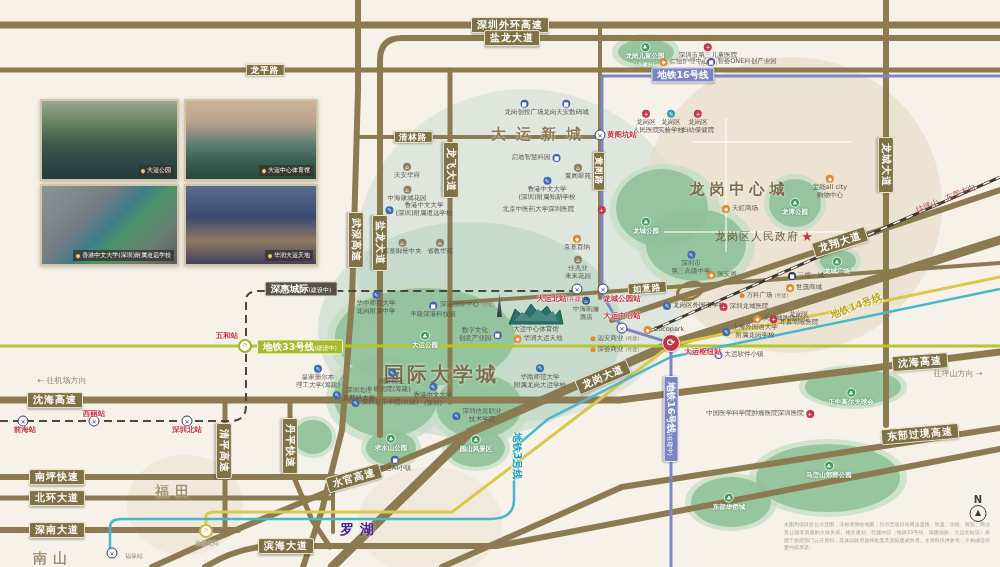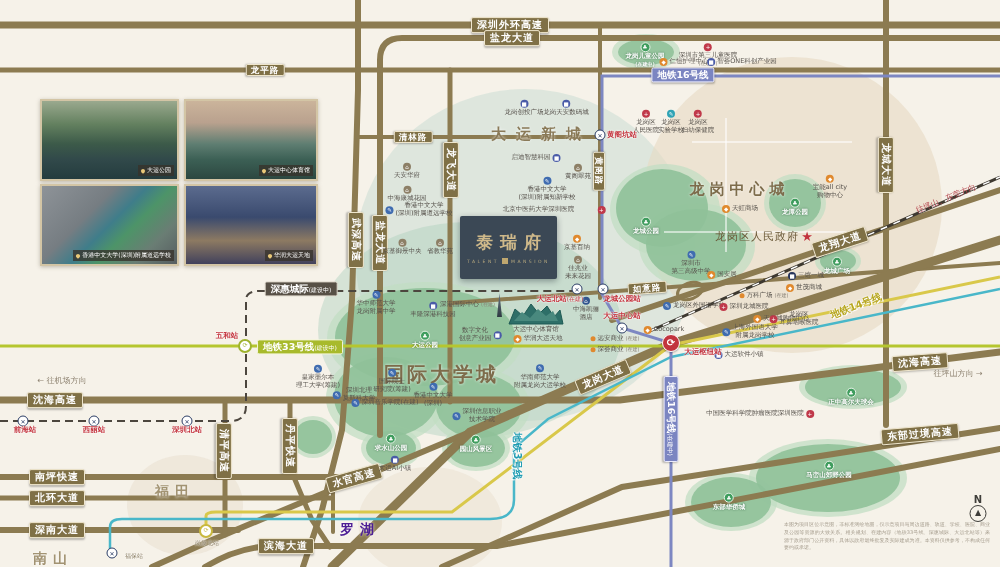--- a/index.html
+++ b/index.html
@@ -328,35 +328,27 @@
       <div class="lbl station-lbl" style="left: 622px; top: 316px; transform: translate(-50%, -50%);"><span>大运中心站</span></div>
       <div class="hubmark" style="left: 671px; top: 343px;">⟳</div>
       <div class="lbl station-lbl" style="left: 703px; top: 352px; transform: translate(-50%, -50%);"><span>大运枢纽站</span></div>
       <div class="ringmark" style="border: 2px solid rgb(159, 179, 46); color: rgb(159, 179, 46); font-size: 6px; line-height: 8px; left: 245px; top: 346px;">⟳</div>
       <div class="lbl station-lbl" style="left: 227px; top: 336px; transform: translate(-50%, -50%);"><span>五和站</span></div>
       <div class="ringmark" style="border: 2px solid rgb(201, 184, 62); color: rgb(201, 184, 62); font-size: 6px; line-height: 8px; left: 206px; top: 531px;">⟳</div>
       <div class="lbl station-lbl small" style="left: 207px; top: 543px; transform: translate(-50%, -50%);"><span>岗厦北站</span></div>
       <div class="xmark" style="left: 23px; top: 421px;">✕</div>
       <div class="lbl station-lbl" style="left: 25px; top: 430px; transform: translate(-50%, -50%);"><span>前海站</span></div>
       <div class="xmark" style="left: 94px; top: 421px;">✕</div>
-      <div class="lbl station-lbl" style="left: 94px; top: 430px; transform: translate(-50%, -50%);"><span>西丽站</span></div>
+      <div class="lbl station-lbl" style="left: 94px; top: 414px; transform: translate(-50%, -50%);"><span>西丽站</span></div>
       <div class="xmark" style="left: 187px; top: 421px;">✕</div>
       <div class="lbl station-lbl" style="left: 187px; top: 430px; transform: translate(-50%, -50%);"><span>深圳北站</span></div>
       <div class="xmark" style="left: 112px; top: 553px;">✕</div>
       <div class="lbl station-lbl small" style="left: 134px; top: 556px; transform: translate(-50%, -50%);"><span>福保站</span></div>
     </div>
 
-  <div class="logo">
-    <div class="cn">泰瑞府</div>
-    <div class="en">
-      <span>TALENT</span>
-      <span class="seal"></span>
-      <span>MANSION</span>
-    </div>
-  </div>
 
   <div class="compass">
     <div class="n">N</div>
     <div class="c">▲</div>
   </div>
 
   <div class="disclaimer">本图为项目区位示意图，非标准测绘地图，仅示意项目与周边道路、轨道、学校、医院、商业及公园等资源的大致关系。相关规划、在建内容（地铁33号线、深惠城际、大运北站等）来源于政府部门公开资料，具体以政府最终批复及实际建成为准。本资料仅供参考，不构成任何要约或承诺。</div>
 </div>
 
 </body></html>

